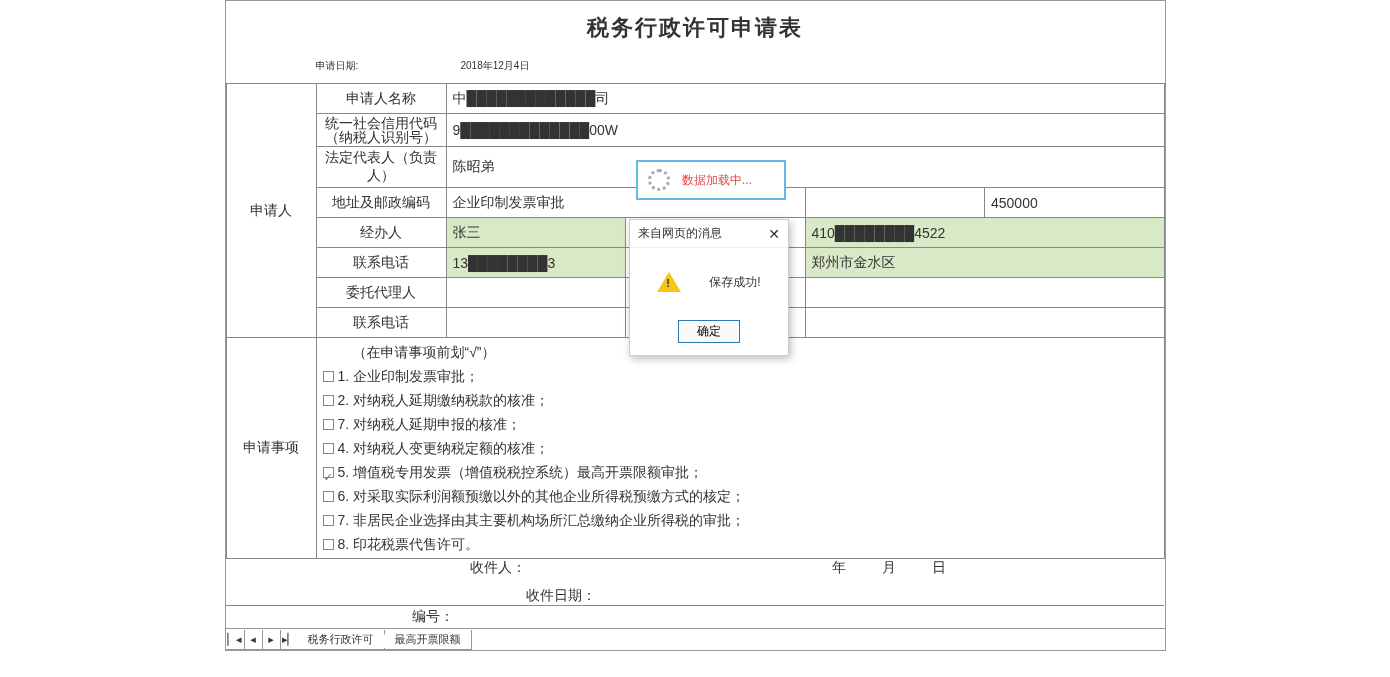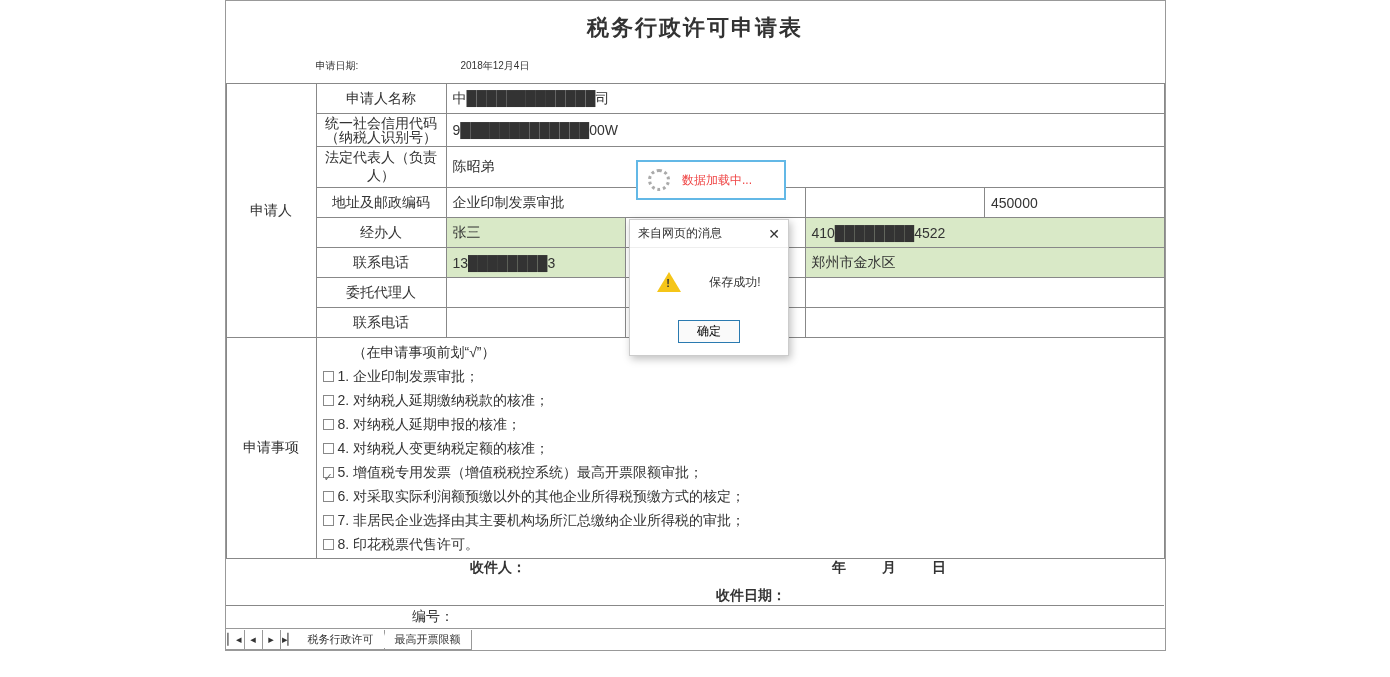--- a/index.html
+++ b/index.html
@@ -238,21 +238,21 @@
               <div class="check-line">
                 <span class="checkbox"></span>
                 <span>1. 企业印制发票审批；</span>
               </div>
               <div class="check-line">
                 <span class="checkbox"></span>
                 <span>2. 对纳税人延期缴纳税款的核准；</span>
               </div>
               <div class="check-line">
                 <span class="checkbox"></span>
-                <span>8. 对纳税人延期申报的核准；</span>
+                <span>7. 对纳税人延期申报的核准；</span>
               </div>
               <div class="check-line">
                 <span class="checkbox"></span>
                 <span>4. 对纳税人变更纳税定额的核准；</span>
               </div>
               <div class="check-line">
                 <span class="checkbox checked"></span>
                 <span>5. 增值税专用发票（增值税税控系统）最高开票限额审批；</span>
               </div>
               <div class="check-line">
@@ -266,23 +266,23 @@
               <div class="check-line">
                 <span class="checkbox"></span>
                 <span>8. 印花税票代售许可。</span>
               </div>
             </div>
       </td>
     </tr>
 
     <tr>
       <td colspan="6" style="border-left:none;border-right:none;height:24px;padding:0;">
-        <div style="display:flex;font-weight:bold;">
+        <div style="display:flex;">
           <div style="width:300px;text-align:right;">收件人：</div>
-          <div style="width:260px;text-align:right;margin-top:28px;">收件日期：</div>
+          <div style="width:260px;text-align:left;margin-top:28px;">收件日期：</div>
           <div style="width:60px;text-align:right;">年</div>
           <div style="width:50px;text-align:right;">月</div>
           <div style="width:50px;text-align:right;">日</div>
         </div>
       </td>
     </tr>
     <tr>
       <td colspan="6" style="border:none;height:22px;margin-top:48px;">
         <div style="padding-left:180px;">编号：</div>
       </td>

